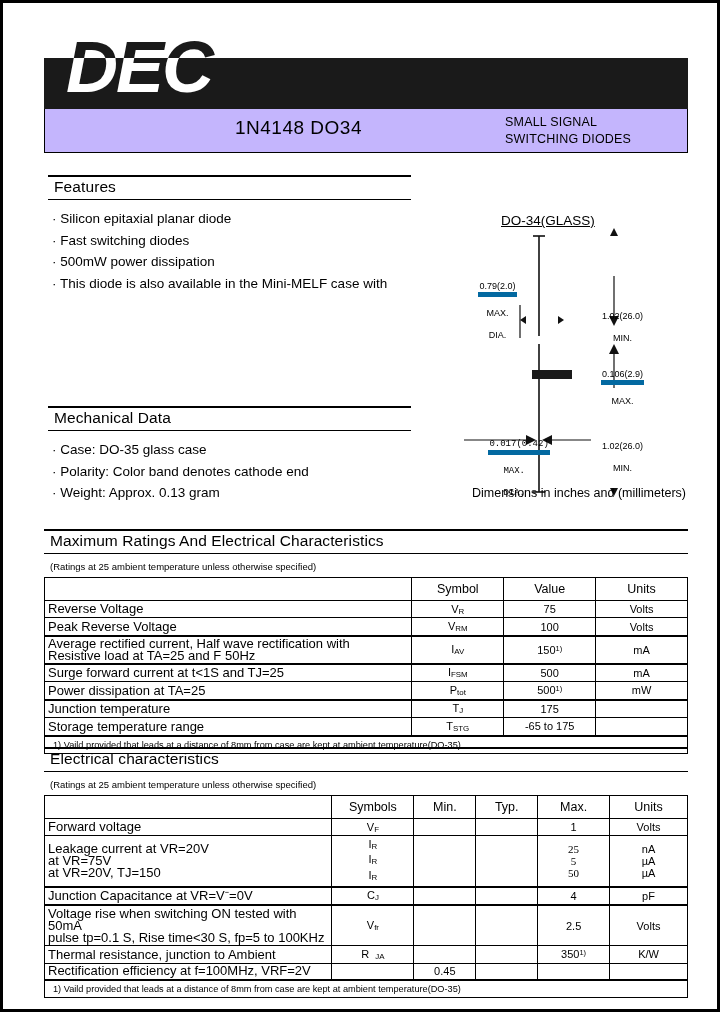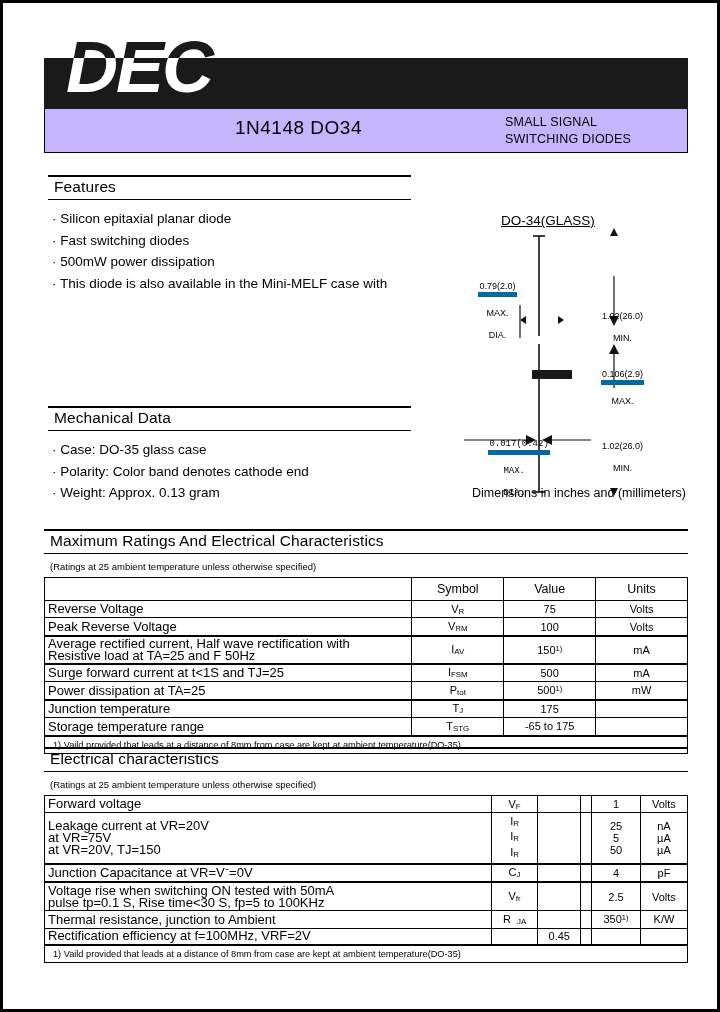--- a/index.html
+++ b/index.html
@@ -249,20 +249,28 @@
     </tbody>
         </table>
   </div>
 
   <div class="sec" style="left:0px; top:744px; width:644px;">
     <div class="sec-title rule-top rule-bot">Electrical characteristics</div>
     <div class="ratings-note" style="padding:7px 0 5px 6px;">(Ratings at 25    ambient temperature unless otherwise specified)</div>
 
     <table class="tbl">
       <tbody>
+            <tr class="hdrrow">
+        <td style="width:288px;"></td>
+        <td style="width:82px;">Symbols</td>
+        <td style="width:62px;">Min.</td>
+        <td style="width:62px;">Typ.</td>
+        <td style="width:72px;">Max.</td>
+        <td style="width:78px;">Units</td>
+      </tr>
 
       <tr>
         <td class="desc">Forward voltage</td>
         <td class="ctr"><span>V</span><sub>F</sub></td>
         <td class="ctr"></td>
         <td class="ctr"></td>
         <td class="ctr">1</td>
         <td class="ctr">Volts</td>
       </tr>
 
@@ -270,21 +278,21 @@
         <td class="desc thick-b" style="white-space:pre-line; line-height:12px;">Leakage current            at VR=20V
                                   at VR=75V
                                   at VR=20V, TJ=150</td>
         <td class="ctr thick-b" style="line-height:12px;">
           <div><span>I</span><sub>R</sub></div>
           <div><span>I</span><sub>R</sub></div>
           <div><span>I</span><sub>R</sub></div>
         </td>
         <td class="ctr thick-b"></td>
         <td class="ctr thick-b"></td>
-        <td class="ctr thick-b" style="line-height:12px;">
+        <td class="ctr thick-b" style="line-height:12px;font-family:Liberation Serif, serif;">
           <div>25</div>
           <div>5</div>
           <div>50</div>
         </td>
         <td class="ctr thick-b" style="line-height:12px;">
           <div>nA</div>
           <div>µA</div>
           <div>µA</div>
         </td>
       </tr>

